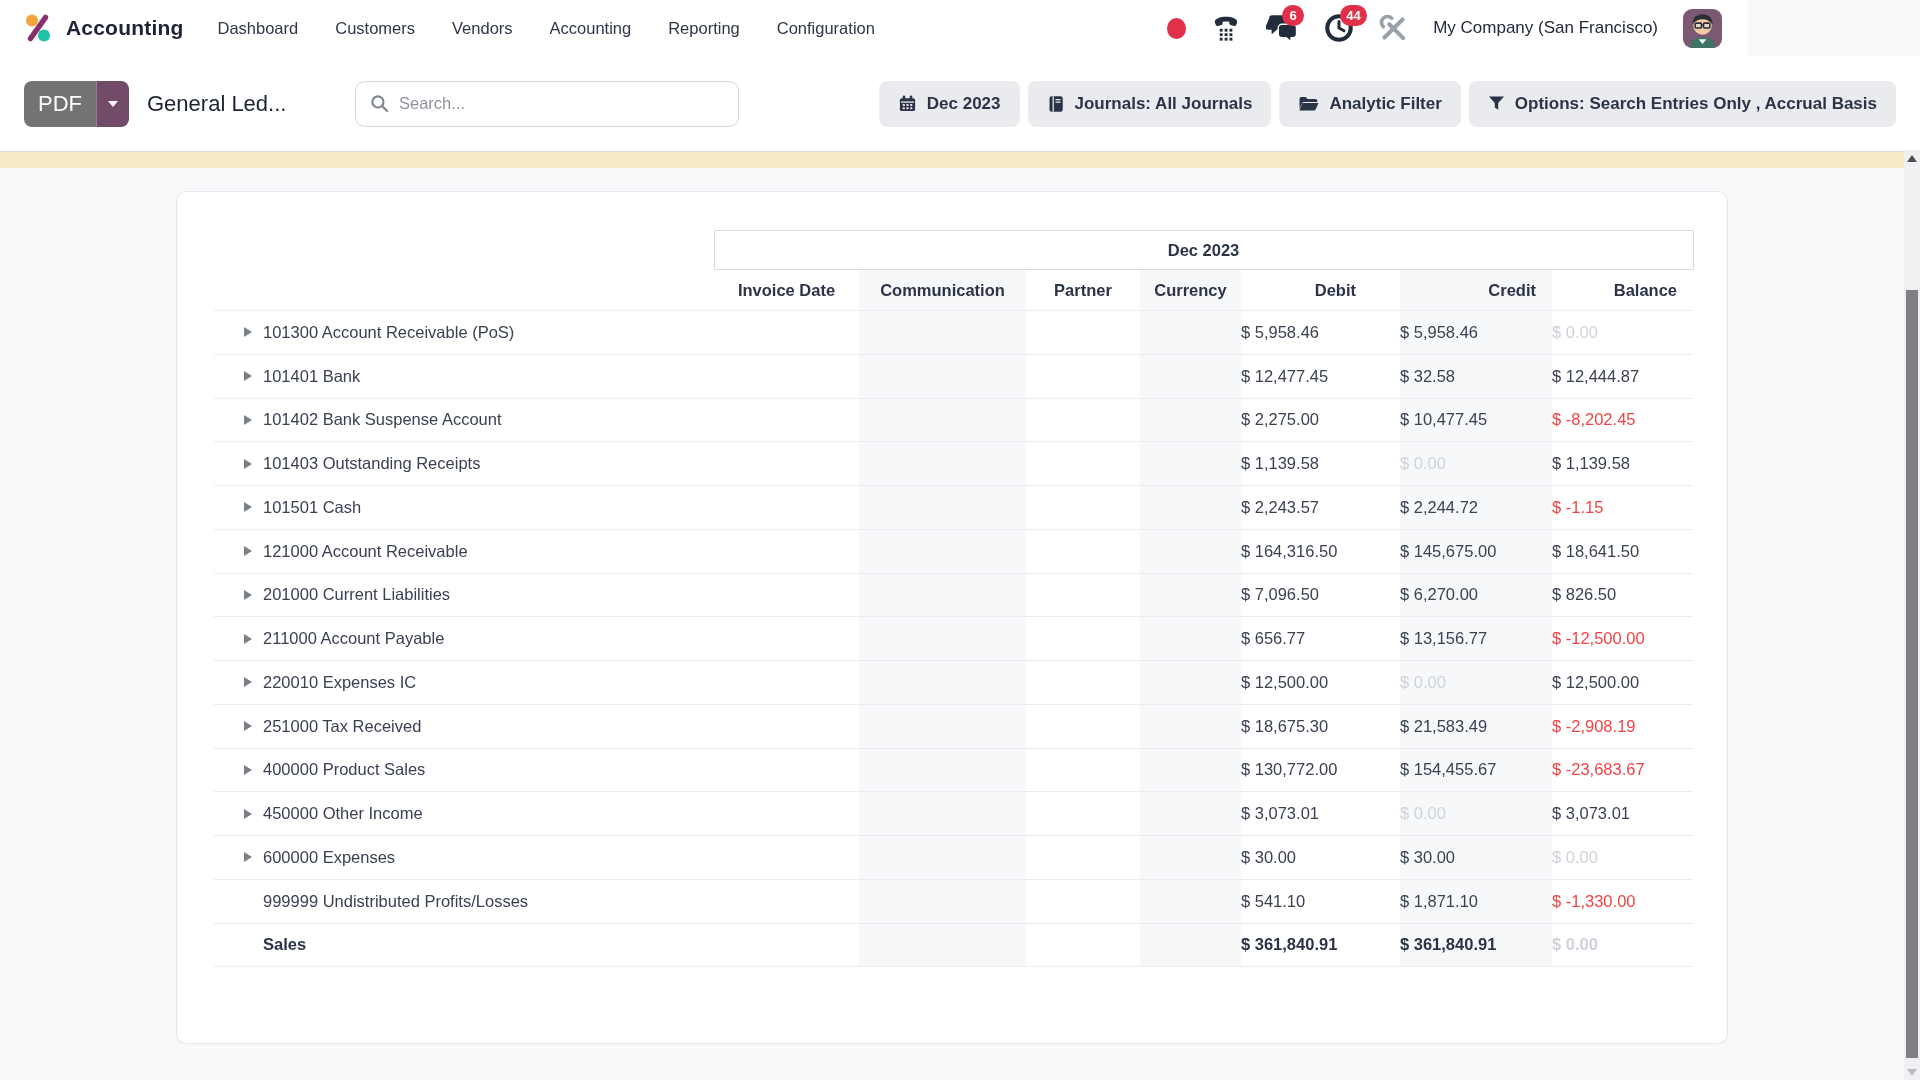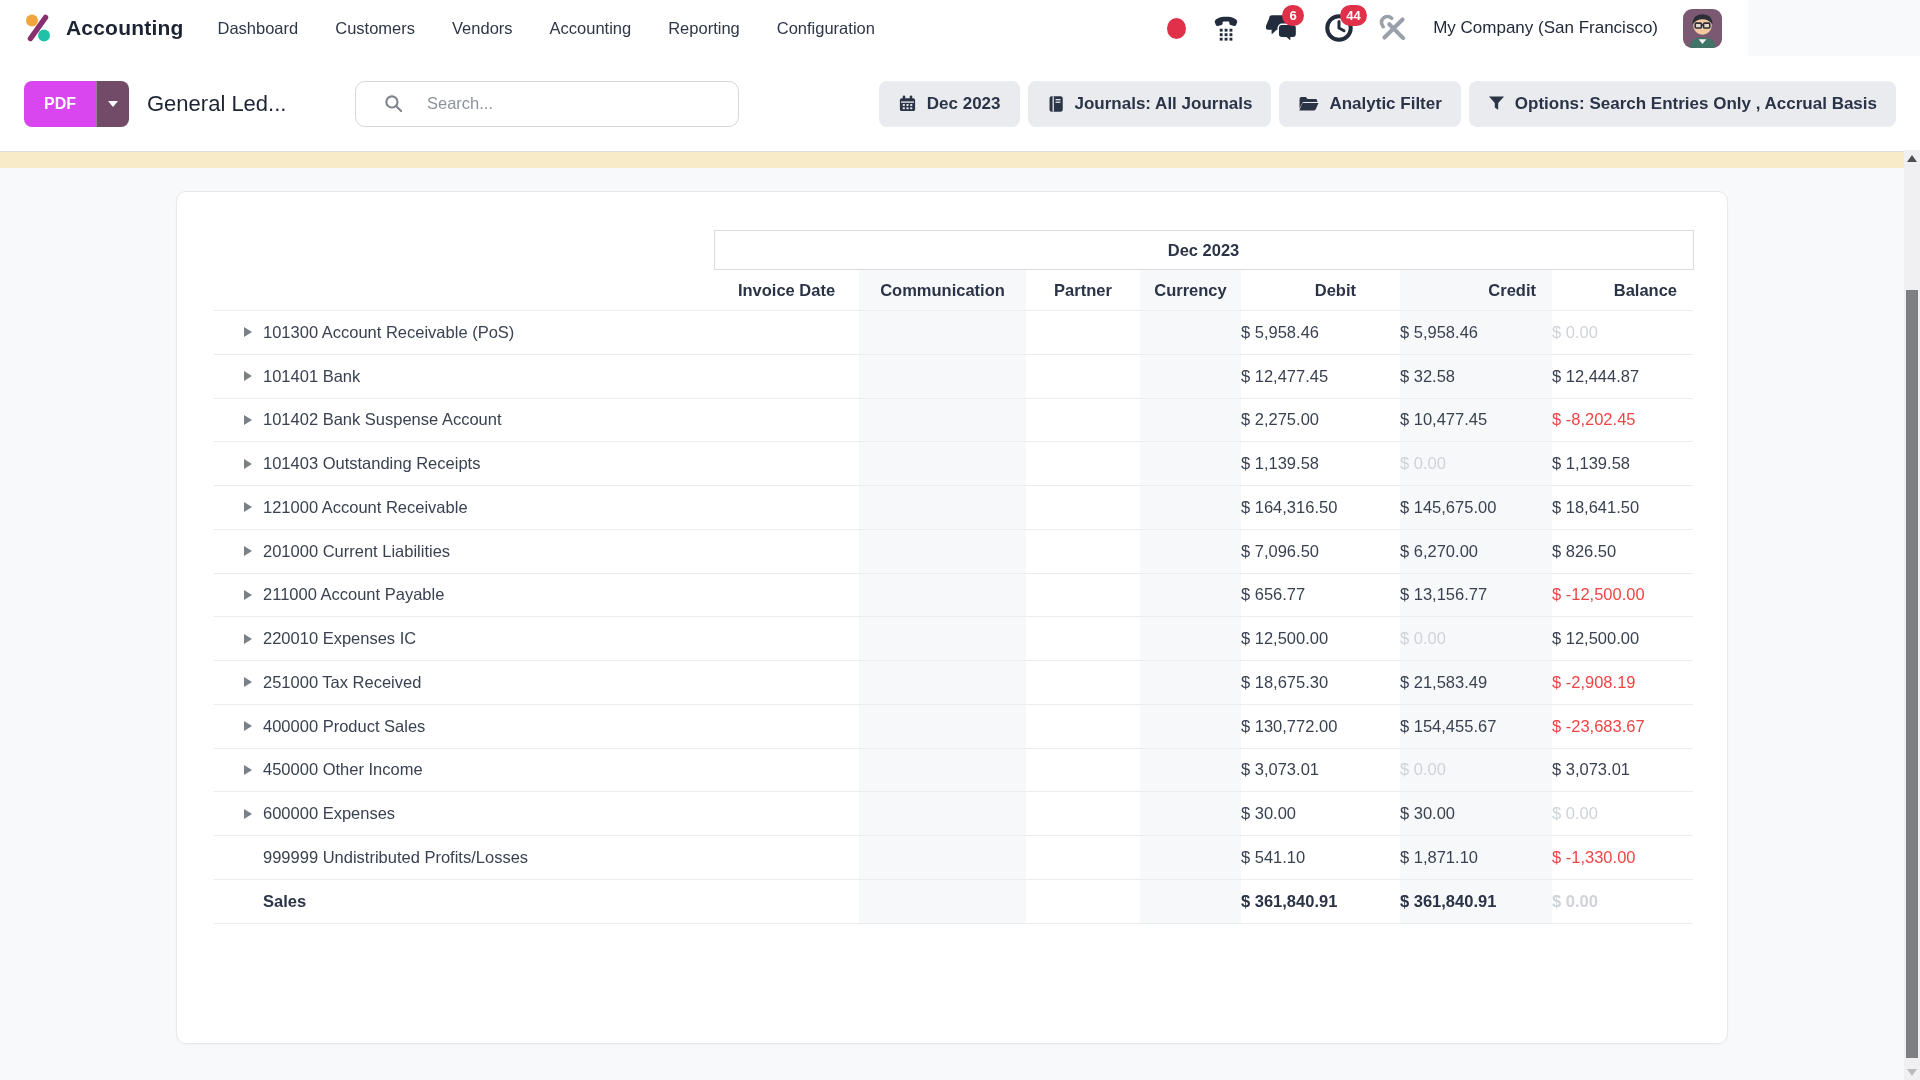--- a/index.html
+++ b/index.html
@@ -19,30 +19,30 @@
   .badge { position:absolute; top:-8px; left:16px; background:#e0304a; color:#fff; font-size:13px;
            font-weight:700; line-height:21px; min-width:22px; text-align:center; padding:0 6px;
            border-radius:11px; }
   .company-name { font-size:17px; color:#232a39; white-space:nowrap; cursor:pointer; }
   .avatar { width:39px; height:39px; border-radius:9px; overflow:hidden; cursor:pointer; flex:none; }
 
   
   .toolbar { position:absolute; left:0; top:56px; width:1920px; height:96px; background:#fff;
              border-bottom:1px solid #dcdee1; display:flex; align-items:center; padding:0 20px 0 24px; }
   .pdf-group { display:flex; height:46px; border-radius:8px; overflow:hidden; flex:none; }
-  .pdf-main { width:72px; background:#d946ef; color:#fff; font-size:16px; font-weight:700;
+  .pdf-main { width:72px; background:#737373; color:#fff; font-size:22px; font-weight:400;
               display:flex; align-items:center; justify-content:center; cursor:pointer; }
   .pdf-caret { width:33px; background:#714B67; border-left:1px solid rgba(255,255,255,.28);
                display:flex; align-items:center; justify-content:center; cursor:pointer; }
   .caret-down-w { width:0; height:0; border-left:5px solid transparent; border-right:5px solid transparent;
                   border-top:6px solid #fff; }
   .report-title { margin-left:18px; width:166px; font-size:22px; color:#1c2333; white-space:nowrap;
                   overflow:hidden; flex:none; }
   .searchbox { margin-left:42px; width:384px; height:46px; border:1px solid #d4d7dc; border-radius:10px;
-               display:flex; align-items:center; padding:0 28px; gap:24px; background:#fff; flex:none; }
+               display:flex; align-items:center; padding:0 14px; gap:10px; background:#fff; flex:none; }
   .searchbox input { border:none; outline:none; flex:1; font-size:16.5px; font-family:inherit; color:#374151; }
   .searchbox input::placeholder { color:#8d939c; }
   .filters { margin-left:auto; display:flex; gap:8px; margin-right:4px; }
   .filter-btn { height:46px; background:#e9ebef; border-radius:8px; display:flex; align-items:center;
                 gap:10px; padding:0 19px; font-size:17px; font-weight:600; color:#2b3447;
                 white-space:nowrap; cursor:pointer; }
 
   
   .warnstrip { position:absolute; left:0; top:152px; width:1904px; height:16px; background:#f7ecc7; }
   .content { position:absolute; left:0; top:168px; width:1904px; height:912px; background:#f8f9fa; }
@@ -316,20 +316,35 @@
             <td></td>
             <td></td>
             <td class="c-num">$ 1,139.58</td>
             <td class="c-num muted">$ 0.00</td>
             <td class="c-num c-balance">$ 1,139.58</td>
           </tr>
           <tr>
             <td class="c-name">
               <div class="namewrap">
                 <span class="caret-right"></span>
+                <span>101501 Cash</span>
+              </div>
+            </td>
+            <td></td>
+            <td></td>
+            <td></td>
+            <td></td>
+            <td class="c-num">$ 2,243.57</td>
+            <td class="c-num">$ 2,244.72</td>
+            <td class="c-num c-balance neg">$ -1.15</td>
+          </tr>
+          <tr>
+            <td class="c-name">
+              <div class="namewrap">
+                <span class="caret-right"></span>
                 <span>121000 Account Receivable</span>
               </div>
             </td>
             <td></td>
             <td></td>
             <td></td>
             <td></td>
             <td class="c-num">$ 164,316.50</td>
             <td class="c-num">$ 145,675.00</td>
             <td class="c-num c-balance">$ 18,641.50</td>

